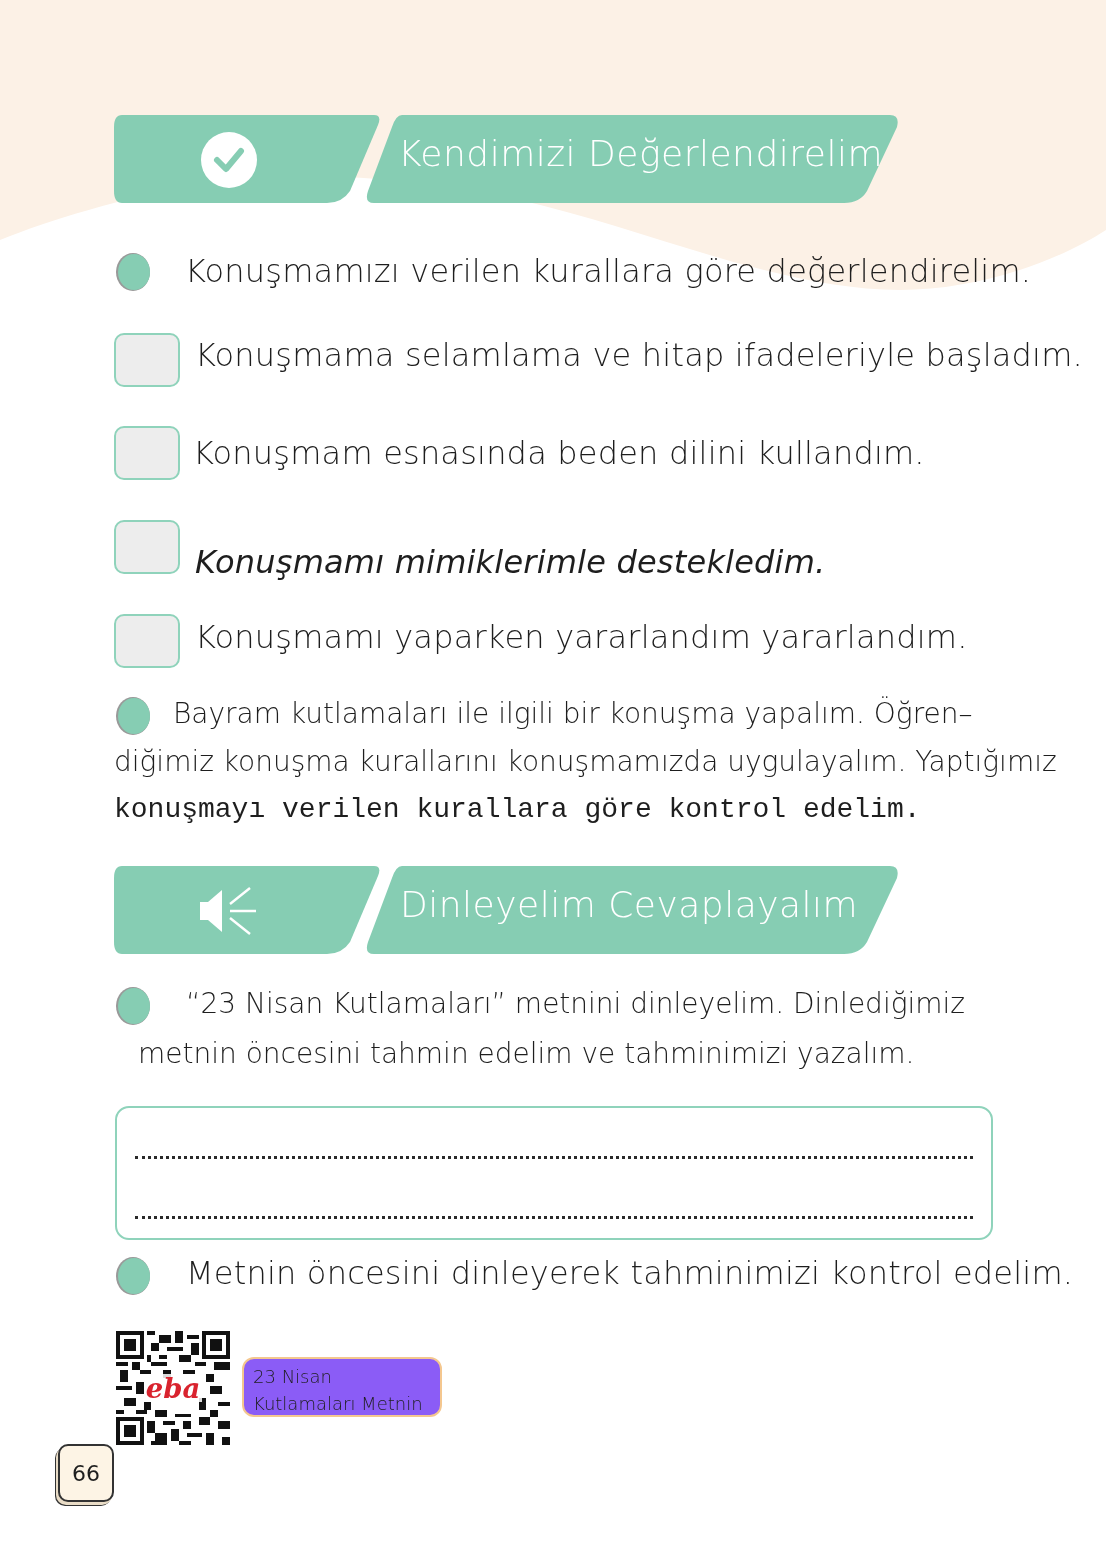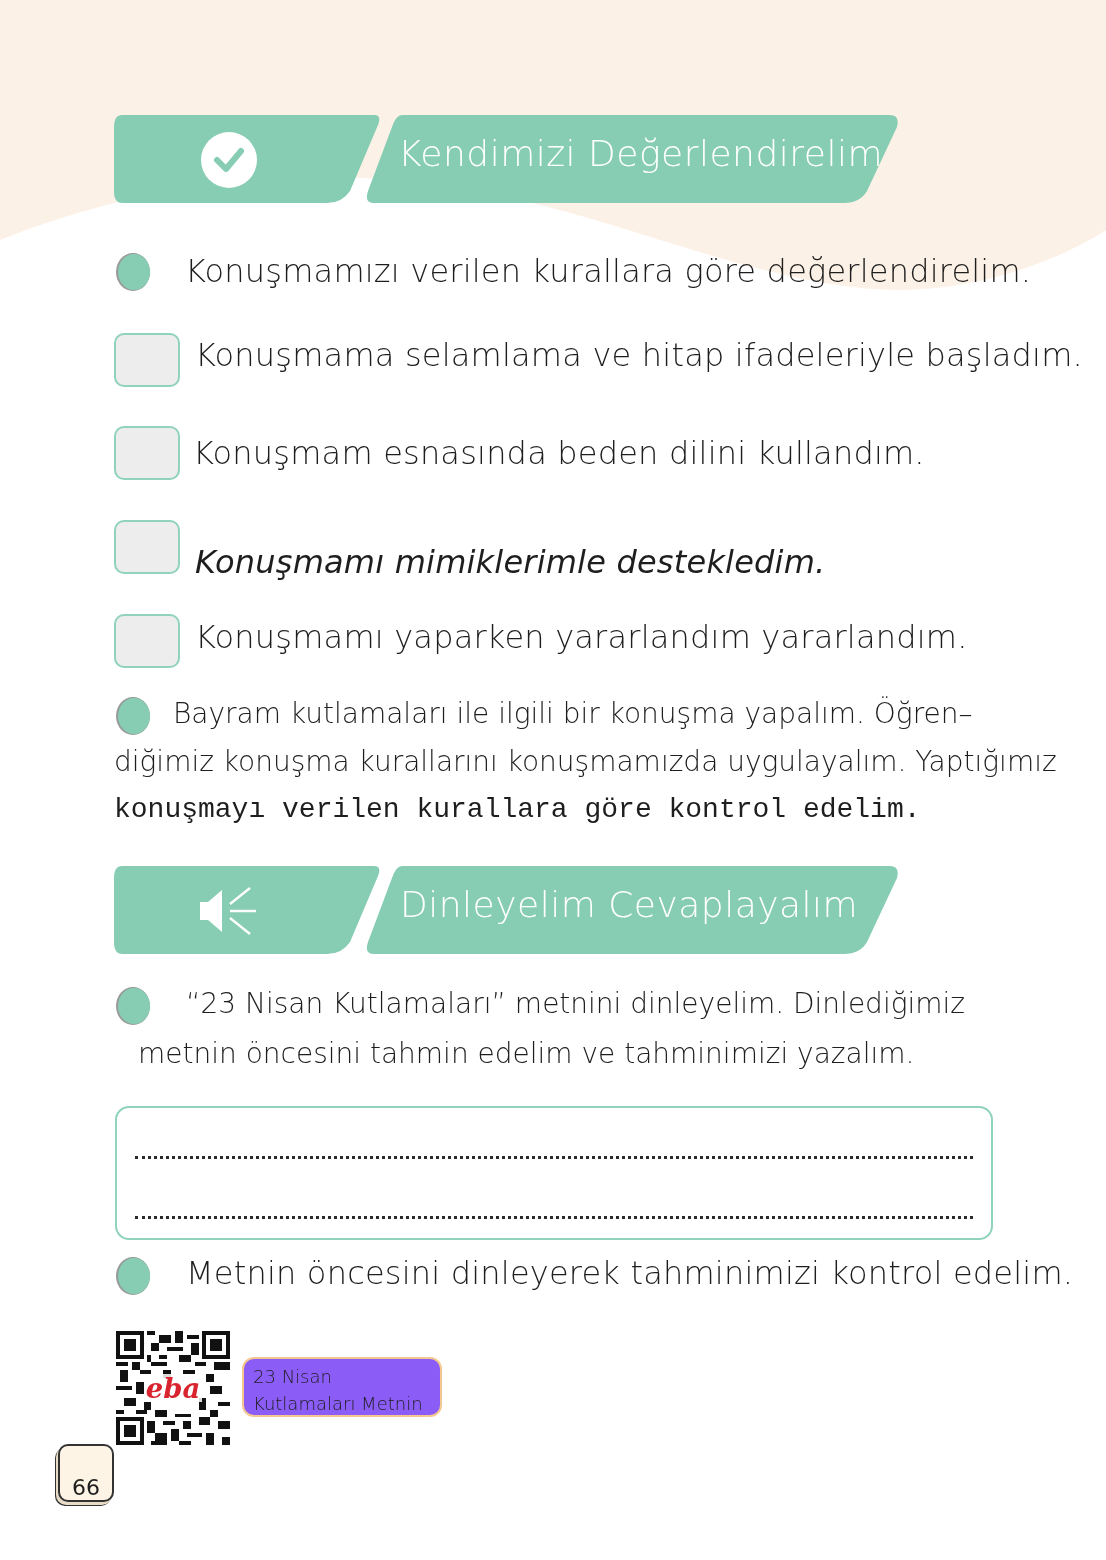--- a/index.html
+++ b/index.html
@@ -53,21 +53,21 @@
   .qr { position: absolute; left: 116px; top: 1331px; width: 114px; height: 114px; }
   .qr-label {
     position: absolute; left: 242px; top: 1357px; width: 200px; height: 60px;
     border: 2px solid #f4c78f; border-radius: 12px; background: #8b5cf6;
     padding: 4px 9px; font-size: 18px; line-height: 27px; font-weight: 300;
   }
   .page-num {
     position: absolute; left: 58px; top: 1444px; width: 56px; height: 58px;
     background: #fdf4e5; border: 2px solid #333; border-radius: 10px;
     box-shadow: -2px 3px 0 #e9dcc6, -3px 4px 0 #333;
-    font-size: 22px; display: flex; align-items: flex-end; justify-content: center;
+    font-size: 22px; display: flex; align-items: center; justify-content: center;
   }
 </style>
 </head>
 <body>
 
 <svg class="bg-blob" viewBox="0 0 1106 320" preserveAspectRatio="none">
   <path d="M0 0 H1106 V230 C1060 260, 980 290, 900 290 C780 290, 650 230, 520 200 C400 175, 300 170, 200 185 C120 198, 50 220, 0 240 Z" fill="#fcf1e6"></path>
 </svg>
 
 <div class="abs" style="left:0;top:0;width:1106px;height:220px;">

